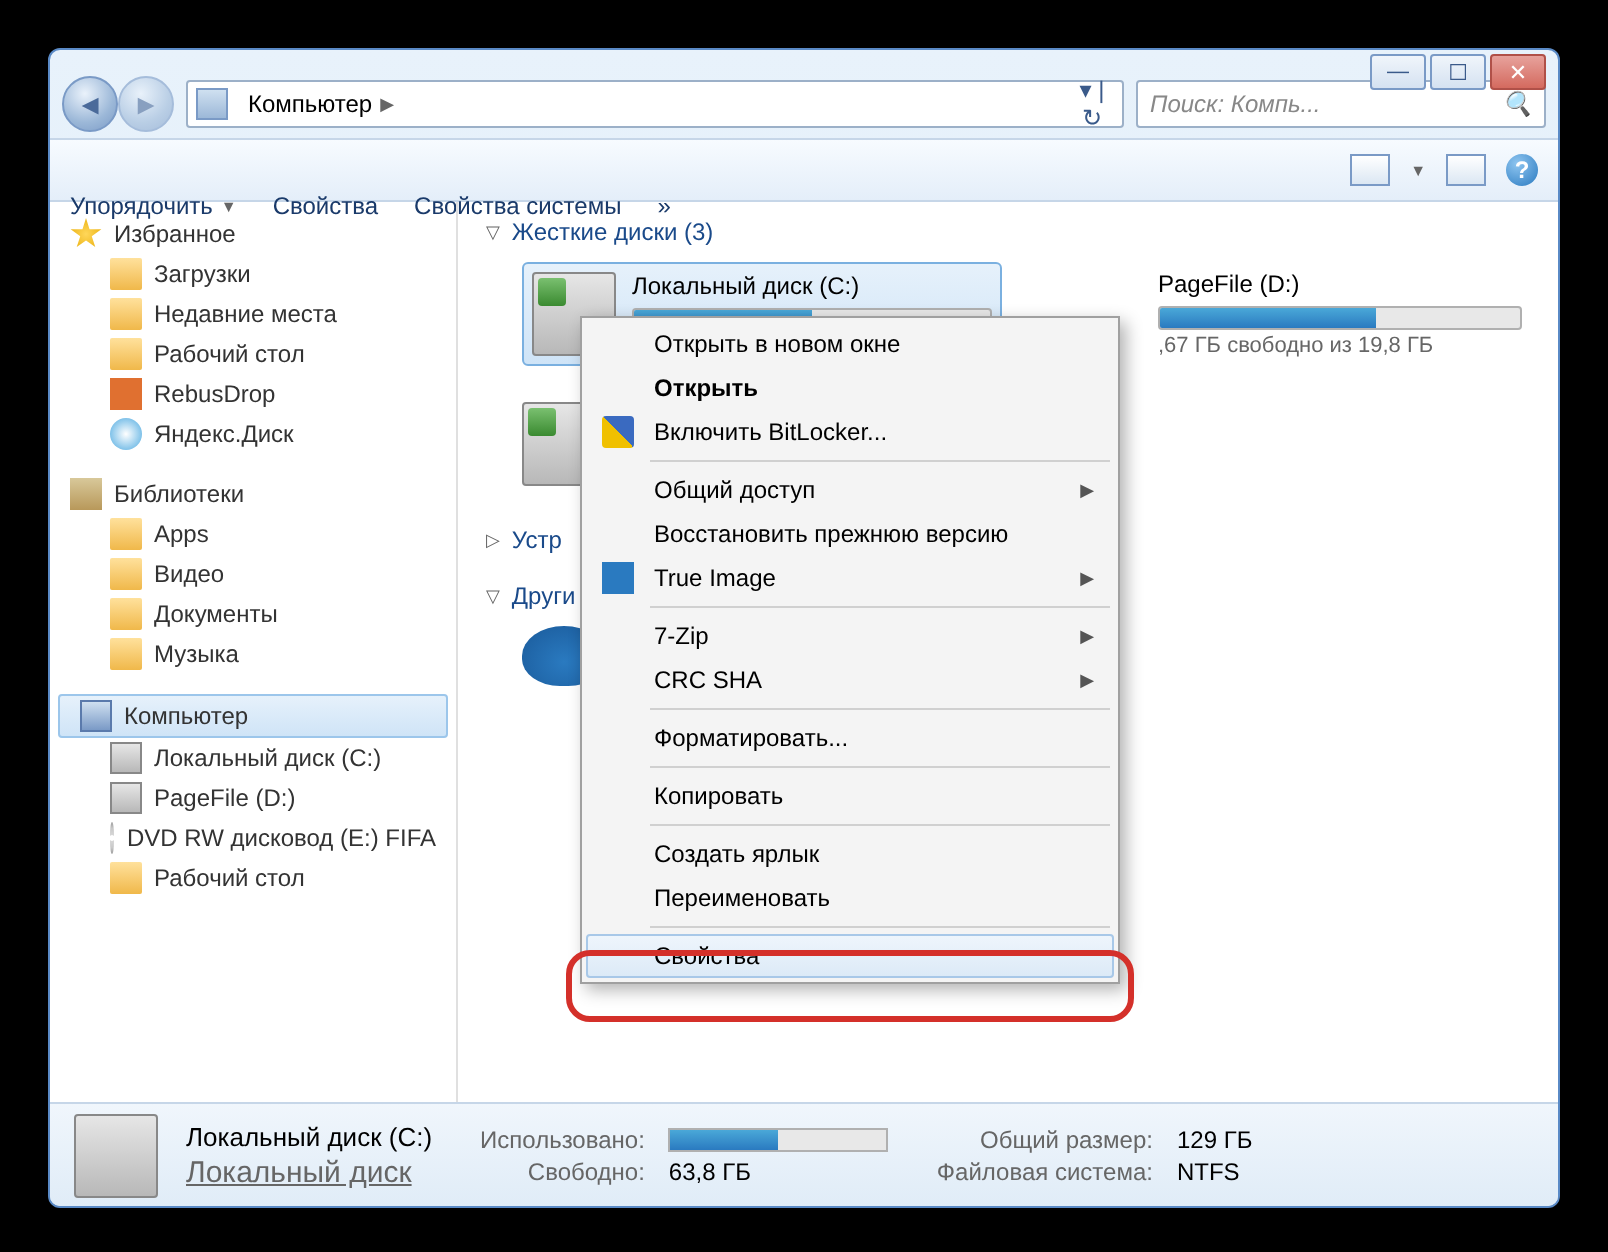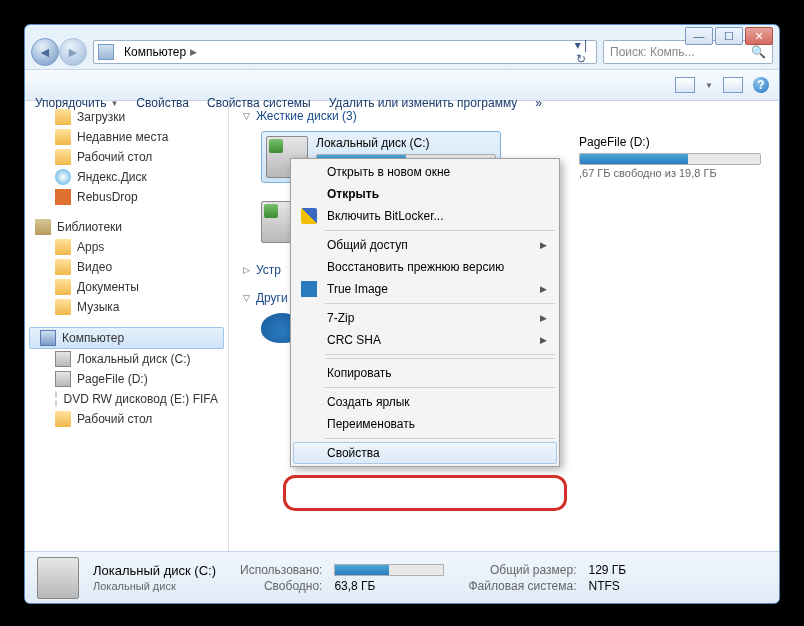--- a/index.html
+++ b/index.html
@@ -10,21 +10,21 @@
 .win-btn { width: 28px; height: 18px; border: 1px solid #7a9ac6; border-radius: 2px; background: linear-gradient(#f0f5fb,#d5e2f1); display: flex; align-items: center; justify-content: center; font-size: 11px; color: #3a5a8a; cursor: default; }
 .win-btn.close { background: linear-gradient(#e7a29c,#d46a5f); color: #fff; border-color: #b05048; }
 .nav-bar { height: 34px; display: flex; align-items: center; padding: 0 6px; gap: 6px; }
 .nav-btns { display: flex; }
 .nav-circle { width: 28px; height: 28px; border-radius: 50%; background: radial-gradient(circle at 40% 30%, #eaf2fb, #9cb8d8 60%, #7a9ac6); border: 1px solid #7a9ac6; display:flex; align-items:center; justify-content:center; color:#4a6a9a; font-size:14px; }
 .addr-bar { flex: 1; height: 24px; background: #fff; border: 1px solid #9cb0c8; border-radius: 2px; display: flex; align-items: center; padding: 0 4px; gap: 6px; }
 .addr-icon { width: 16px; height: 16px; background: linear-gradient(#cfe0f0,#9cb8d8); border: 1px solid #7a9ac6; }
 .addr-crumb { padding: 2px 4px; display:flex; align-items:center; gap:4px; }
 .addr-arrow { color:#666; font-size:9px; }
 .refresh { width:22px; text-align:center; color:#3a5a8a; }
-.search { width: 170px; height: 24px; background:#fff; border:1px solid #9cb0c8; border-radius:2px; display:flex; align-items:center; padding:0 6px; color:#888; }
+.search { width: 205px; height: 24px; background:#fff; border:1px solid #9cb0c8; border-radius:2px; display:flex; align-items:center; padding:0 6px; color:#888; font-style:italic; }
 .search-ic { margin-left:auto; color:#3a5a8a; }
 .toolbar { height: 32px; background: linear-gradient(#f7fbff,#e4eef9); border-top: 1px solid #c6d6e8; border-bottom: 1px solid #c6d6e8; display:flex; align-items:center; padding: 0 10px; gap: 18px; }
 .tool-item { color:#1a3a6a; display:flex; align-items:center; gap:4px;margin-top:36px; }
 .tool-drop { font-size:8px; color:#666; }
 .tool-right { margin-left:auto; display:flex; gap:10px; align-items:center; }
 .view-ic { width:20px; height:16px; border:1px solid #7a9ac6; background:linear-gradient(#fff,#dbe7f3);}
 .help-ic { width:16px; height:16px; border-radius:50%; background:radial-gradient(circle at 35% 30%,#8ec5f0,#2a7ac0); color:#fff; text-align:center; line-height:16px; font-weight:bold; }
 .body { display:flex; height: calc(100% - 76px - 52px); background:#fff; }
 .sidebar { width: 210px; border-right: 1px solid #e0e0e0; padding: 6px 0; overflow:hidden; }
 .side-group { margin-bottom: 10px; }
@@ -57,21 +57,21 @@
 .ctx-item.bold { font-weight:bold; }
 .ctx-item .sub { margin-left:auto; font-size:9px; color:#555; }
 .ctx-sep { height:1px; background:#d0d0d0; margin:3px 2px 3px 32px; }
 .ctx-ic { position:absolute; left:8px; width:16px; height:16px; }
 .ctx-highlight { position:absolute; left:283px; top:475px; width:284px; height:36px; border:3px solid #d4302a; border-radius:12px; z-index:11; pointer-events:none; }
 .ctx-item.hover { background:linear-gradient(#eef5fc,#dceaf7); border:1px solid #a8c8e8; border-radius:2px; padding:3px 9px 3px 33px; }
 .status { height:52px; background:linear-gradient(#f0f6fc,#e0ecf7); border-top:1px solid #c6d6e8; display:flex; align-items:center; padding:0 12px; gap:14px; }
 .status-ic { width:42px; height:42px; background:linear-gradient(#e6e6e6,#b8b8b8); border:1px solid #888; border-radius:2px; }
 .status-main { display:flex; flex-direction:column; gap:2px; }
 .status-name { font-size:13px; }
-.status-sub { color:#666; font-size:11px; }
+.status-sub { color:#666; font-size:15px;text-decoration:underline; }
 .status-grid { display:grid; grid-template-columns:auto auto; gap:2px 12px; margin-left:10px; font-size:11px; }
 .status-label { color:#666; text-align:right; }
 .status-bar-mini { width:110px; height:12px; background:#e8e8e8; border:1px solid #b0b0b0; display:inline-block; vertical-align:middle; }
 .status-bar-fill { height:100%; background:linear-gradient(#4aa8d8,#2a7ac0); width:50%; }
 .shield { background: linear-gradient(45deg,#f0c000 50%,#3a6ac0 50%); border-radius:2px; }
 </style>
 </head>
 <body>
 
 <div class="window">
@@ -101,52 +101,55 @@
     </div>
   </div>
 
   <div class="toolbar">
     <div class="tool-item">
         <span>Упорядочить</span>
         <span class="tool-drop">▼</span>
       </div>
     <div class="tool-item">Свойства</div>
     <div class="tool-item">Свойства системы</div>
-    <div class="tool-item">Удалить или изменить программу</div>
     <div class="tool-item">»</div>
     <div class="tool-right">
       <div class="view-ic"></div>
         <span class="tool-drop">▼</span>
       <div class="view-ic"></div>
       <div class="help-ic">?</div>
     </div>
   </div>
 
   <div class="body">
     <div class="sidebar">
       <div class="side-group">
+        <div class="side-head">
+            <span class="ic ic-star"></span>
+            <span>Избранное</span>
+          </div>
         <div class="side-item">
             <span class="ic ic-folder"></span>
             <span>Загрузки</span>
           </div>
         <div class="side-item">
             <span class="ic ic-folder"></span>
             <span>Недавние места</span>
           </div>
         <div class="side-item">
             <span class="ic ic-folder"></span>
             <span>Рабочий стол</span>
+          </div>
+        <div class="side-item">
+            <span class="ic" style="background:#e07030"></span>
+            <span>RebusDrop</span>
           </div>
         <div class="side-item">
             <span class="ic" style="background:radial-gradient(circle,#fff,#4aa8e0);border-radius:50%"></span>
             <span>Яндекс.Диск</span>
-          </div>
-        <div class="side-item">
-            <span class="ic" style="background:#e07030"></span>
-            <span>RebusDrop</span>
           </div>
       </div>
       <div class="side-group">
         <div class="side-head">
             <span class="ic ic-lib"></span>
             <span>Библиотеки</span>
           </div>
         <div class="side-item">
             <span class="ic ic-folder"></span>
             <span>Apps</span>
@@ -275,20 +278,21 @@
   <div class="ctx-sep"></div>
   <div class="ctx-item">
       <span>7-Zip</span>
       <span class="sub">▶</span>
     </div>
   <div class="ctx-item">
       <span>CRC SHA</span>
       <span class="sub">▶</span>
     </div>
   <div class="ctx-sep"></div>
+  <div class="ctx-item">Форматировать...</div>
   <div class="ctx-sep"></div>
   <div class="ctx-item">Копировать</div>
   <div class="ctx-sep"></div>
   <div class="ctx-item">Создать ярлык</div>
   <div class="ctx-item">Переименовать</div>
   <div class="ctx-sep"></div>
   <div class="ctx-item hover">Свойства</div>
 </div>
 
 <div class="ctx-highlight"></div>

